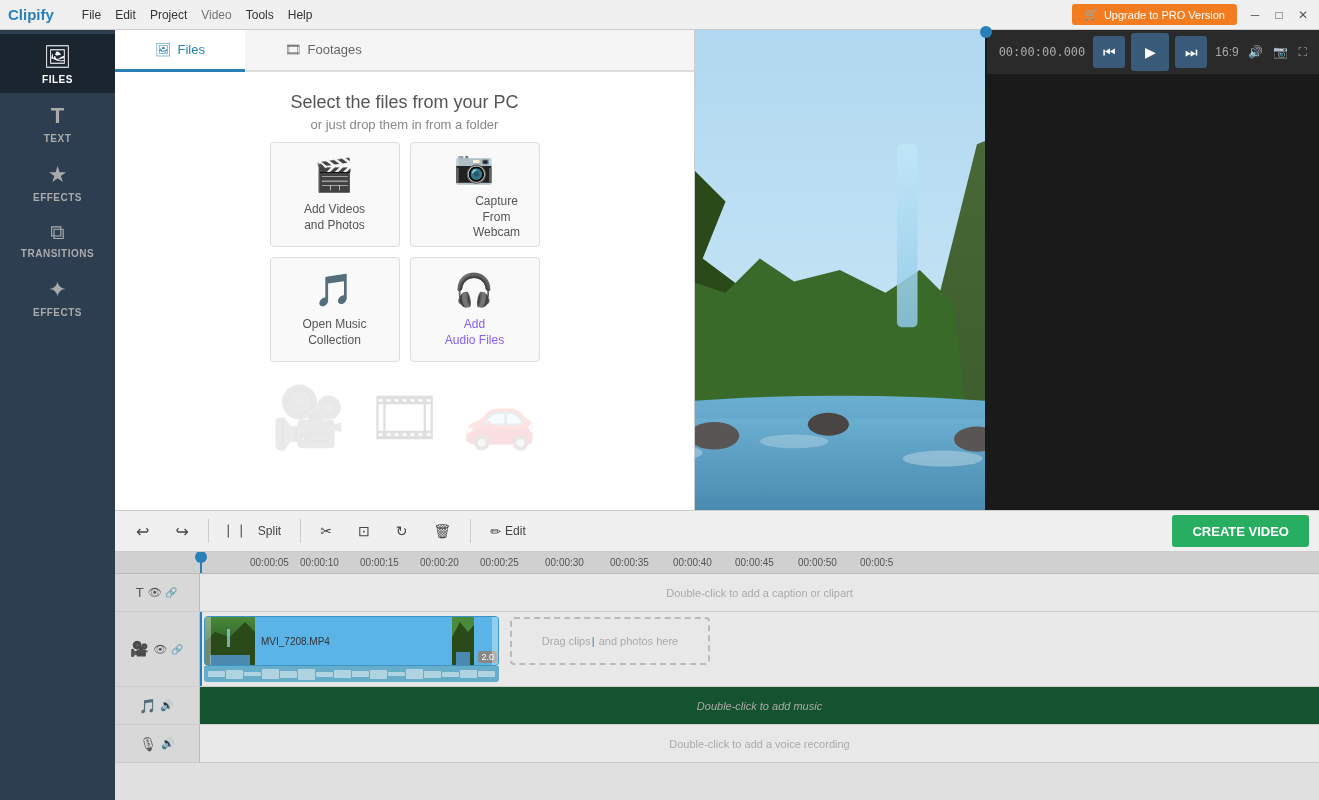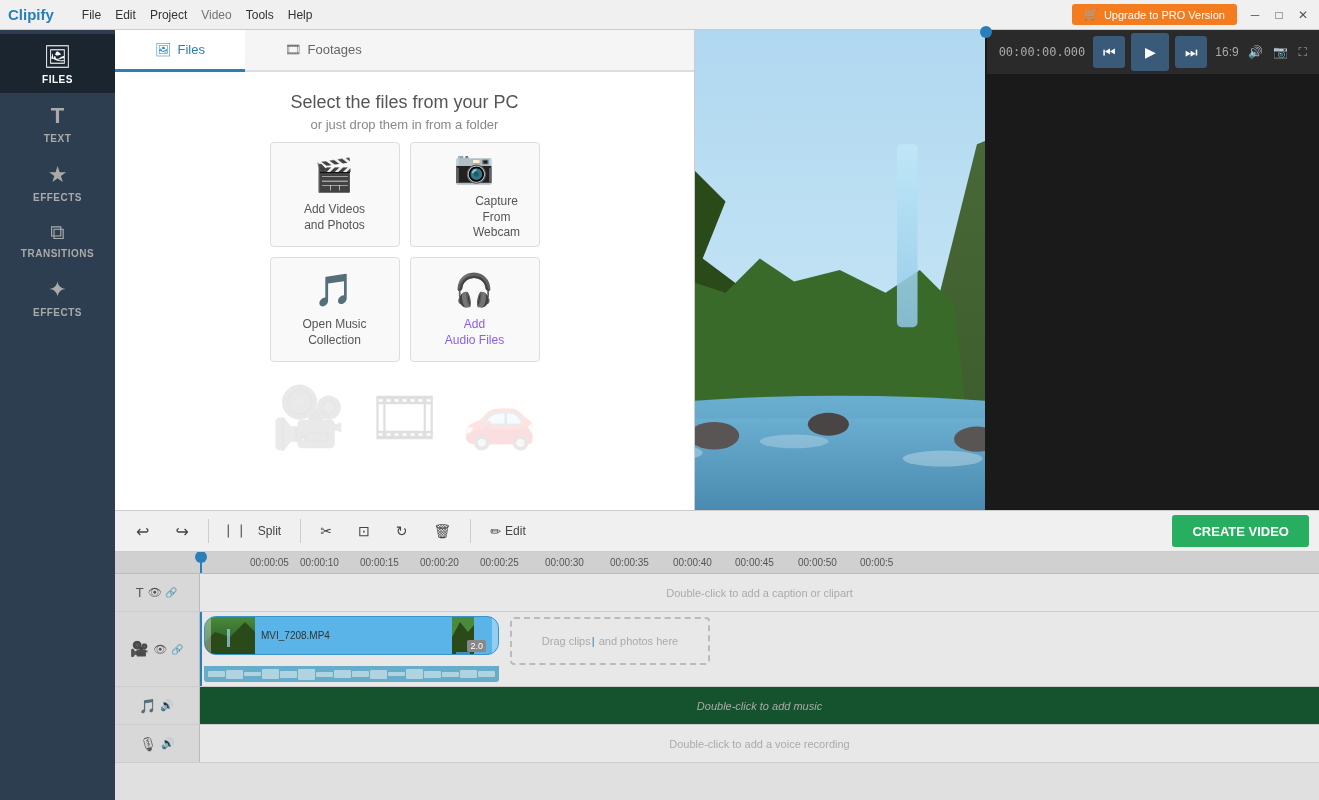--- a/index.html
+++ b/index.html
@@ -300,21 +300,21 @@
       <div style="height:75px; display:flex; border-bottom:1px solid #ccc;">
         <div style="width:85px; background:#d8d8d8; display:flex; align-items:center; justify-content:center; border-right:1px solid #bbb; gap:4px; flex-shrink:0;">
           <span style="font-size:15px; color:#555;">🎥</span>
           <span style="font-size:11px; color:#555; cursor:pointer;">👁</span>
           <span style="font-size:10px; color:#555; cursor:pointer;">🔗</span>
         </div>
         <div style="flex:1; background:#e8e8e8; position:relative; overflow:hidden;">
 
           <div style="position:absolute; top:0; left:0; width:2px; height:100%; background:#2980b9; z-index:10;"></div>
 
-          <div style="position:absolute; top:4px; left:4px; width:295px; height:39px; background:#5ab4e8; border-radius:12px; display:flex; align-items:center; overflow:hidden; border:1px solid #3a94c8; cursor:pointer;">
+          <div style="position:absolute; top:4px; left:4px; width:295px; height:50px; background:#5ab4e8; border-radius:4px; display:flex; align-items:center; overflow:hidden; border:1px solid #3a94c8; cursor:pointer;">
             <div style="position:absolute; left:0; top:0; width:6px; height:100%; background:rgba(255,255,255,0.35); cursor:ew-resize;"></div>
             <div style="width:50px; height:100%; flex-shrink:0; overflow:hidden;">
               <svg width="50" height="50" viewBox="0 0 50 50" xmlns="http://www.w3.org/2000/svg">
                 <defs>
                   <linearGradient id="ct" x1="0" y1="0" x2="0" y2="1">
                     <stop offset="0%" stop-color="#4a8a3a"></stop>
                     <stop offset="60%" stop-color="#2c5a27"></stop>
                     <stop offset="100%" stop-color="#4a8ab0"></stop>
                   </linearGradient>
                 </defs>
@@ -325,21 +325,21 @@
               </svg>
             </div>
             <span style="font-size:10px; color:#333; padding:0 6px; white-space:nowrap; overflow:hidden;">MVI_7208.MP4</span>
             <div style="position:absolute; right:24px; top:0; width:22px; height:100%; overflow:hidden;">
               <svg width="22" height="50" viewBox="0 0 22 50" xmlns="http://www.w3.org/2000/svg">
                 <rect width="22" height="50" fill="#4a8a3a"></rect>
                 <polygon points="0,50 0,20 8,5 16,15 22,8 22,50" fill="#2a4a1a"></polygon>
                 <rect x="4" y="35" width="14" height="15" fill="#4a8ab0"></rect>
               </svg>
             </div>
-            <div style="position:absolute; bottom:2px; right:12px; background:#888; color:white; font-size:9px; padding:1px 3px; border-radius:2px;">2.0</div>
+            <div style="position:absolute; bottom:2px; right:1px; background:#888; color:white; font-size:9px; padding:1px 3px; border-radius:2px;">2.0</div>
             <div style="position:absolute; right:0; top:0; width:6px; height:100%; background:rgba(255,255,255,0.35); cursor:ew-resize;"></div>
           </div>
 
           <div style="position:absolute; top:54px; left:4px; width:295px; height:16px; background:#3a9abf; border-radius:0 0 3px 3px; opacity:0.75; overflow:hidden; display:flex; align-items:center; gap:1px; padding:0 4px;">
             <div style="flex:1; height:6px; background:rgba(255,255,255,0.5); border-radius:1px;"></div>
             <div style="flex:1; height:9px; background:rgba(255,255,255,0.5); border-radius:1px;"></div>
             <div style="flex:1; height:4px; background:rgba(255,255,255,0.5); border-radius:1px;"></div>
             <div style="flex:1; height:10px; background:rgba(255,255,255,0.5); border-radius:1px;"></div>
             <div style="flex:1; height:7px; background:rgba(255,255,255,0.5); border-radius:1px;"></div>
             <div style="flex:1; height:11px; background:rgba(255,255,255,0.5); border-radius:1px;"></div>

